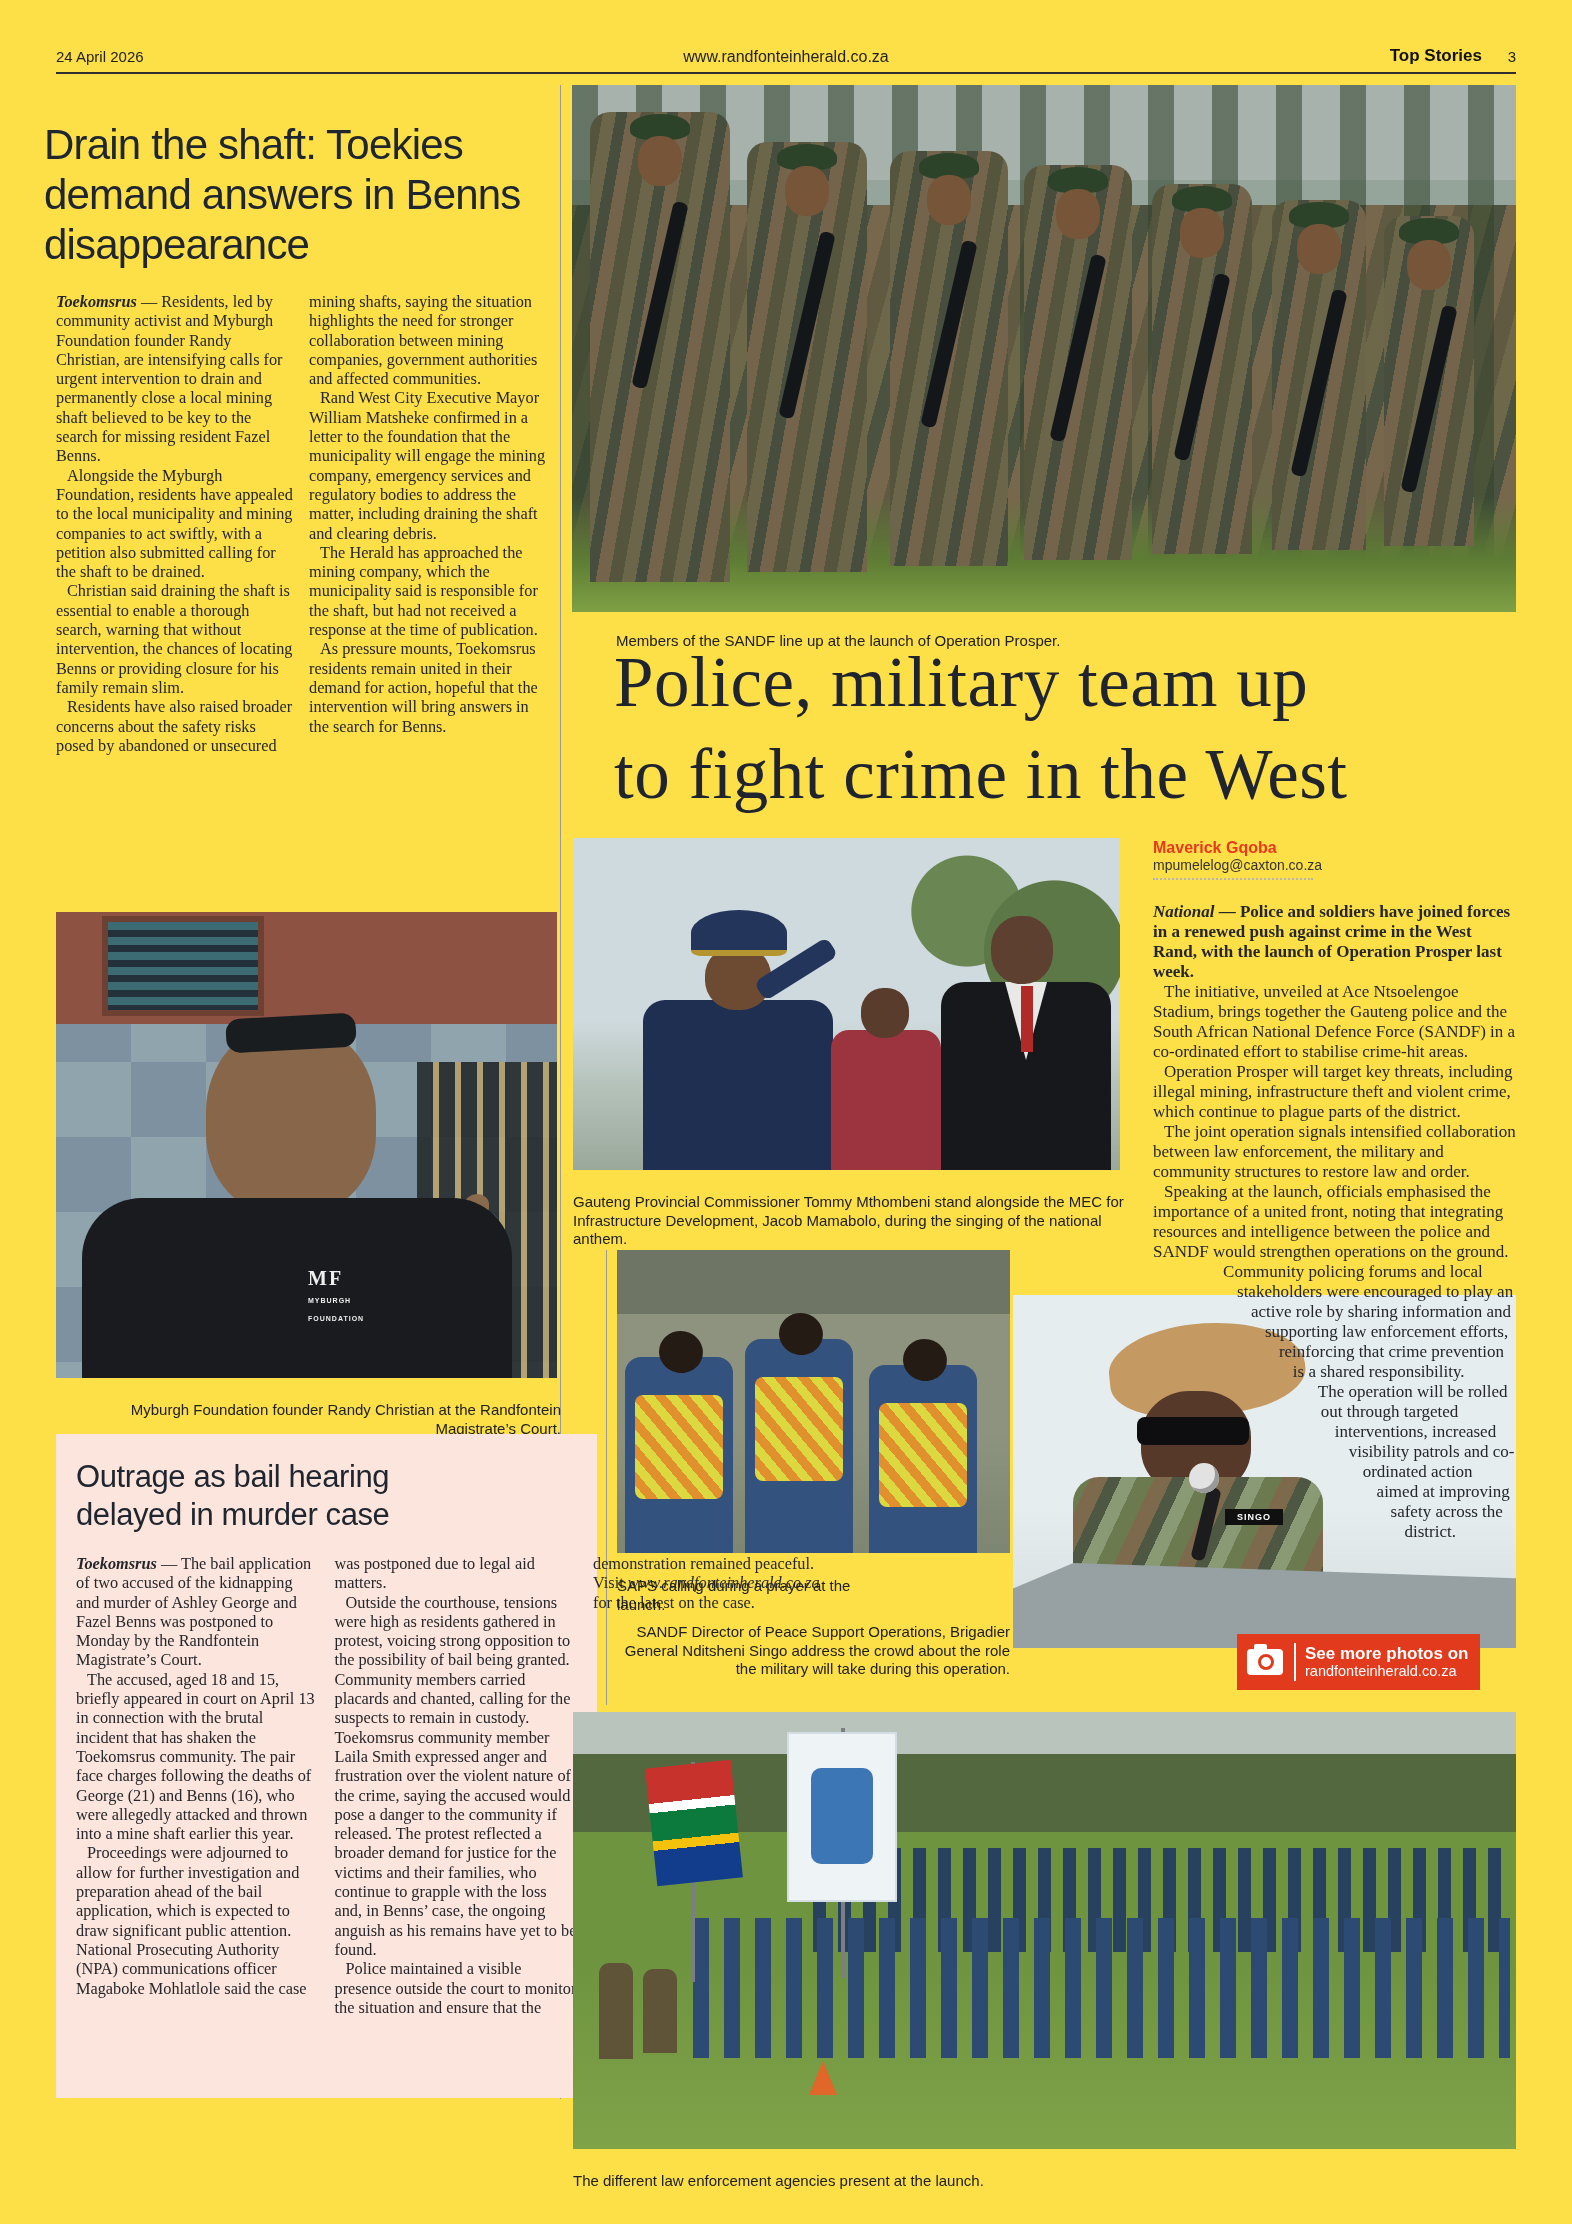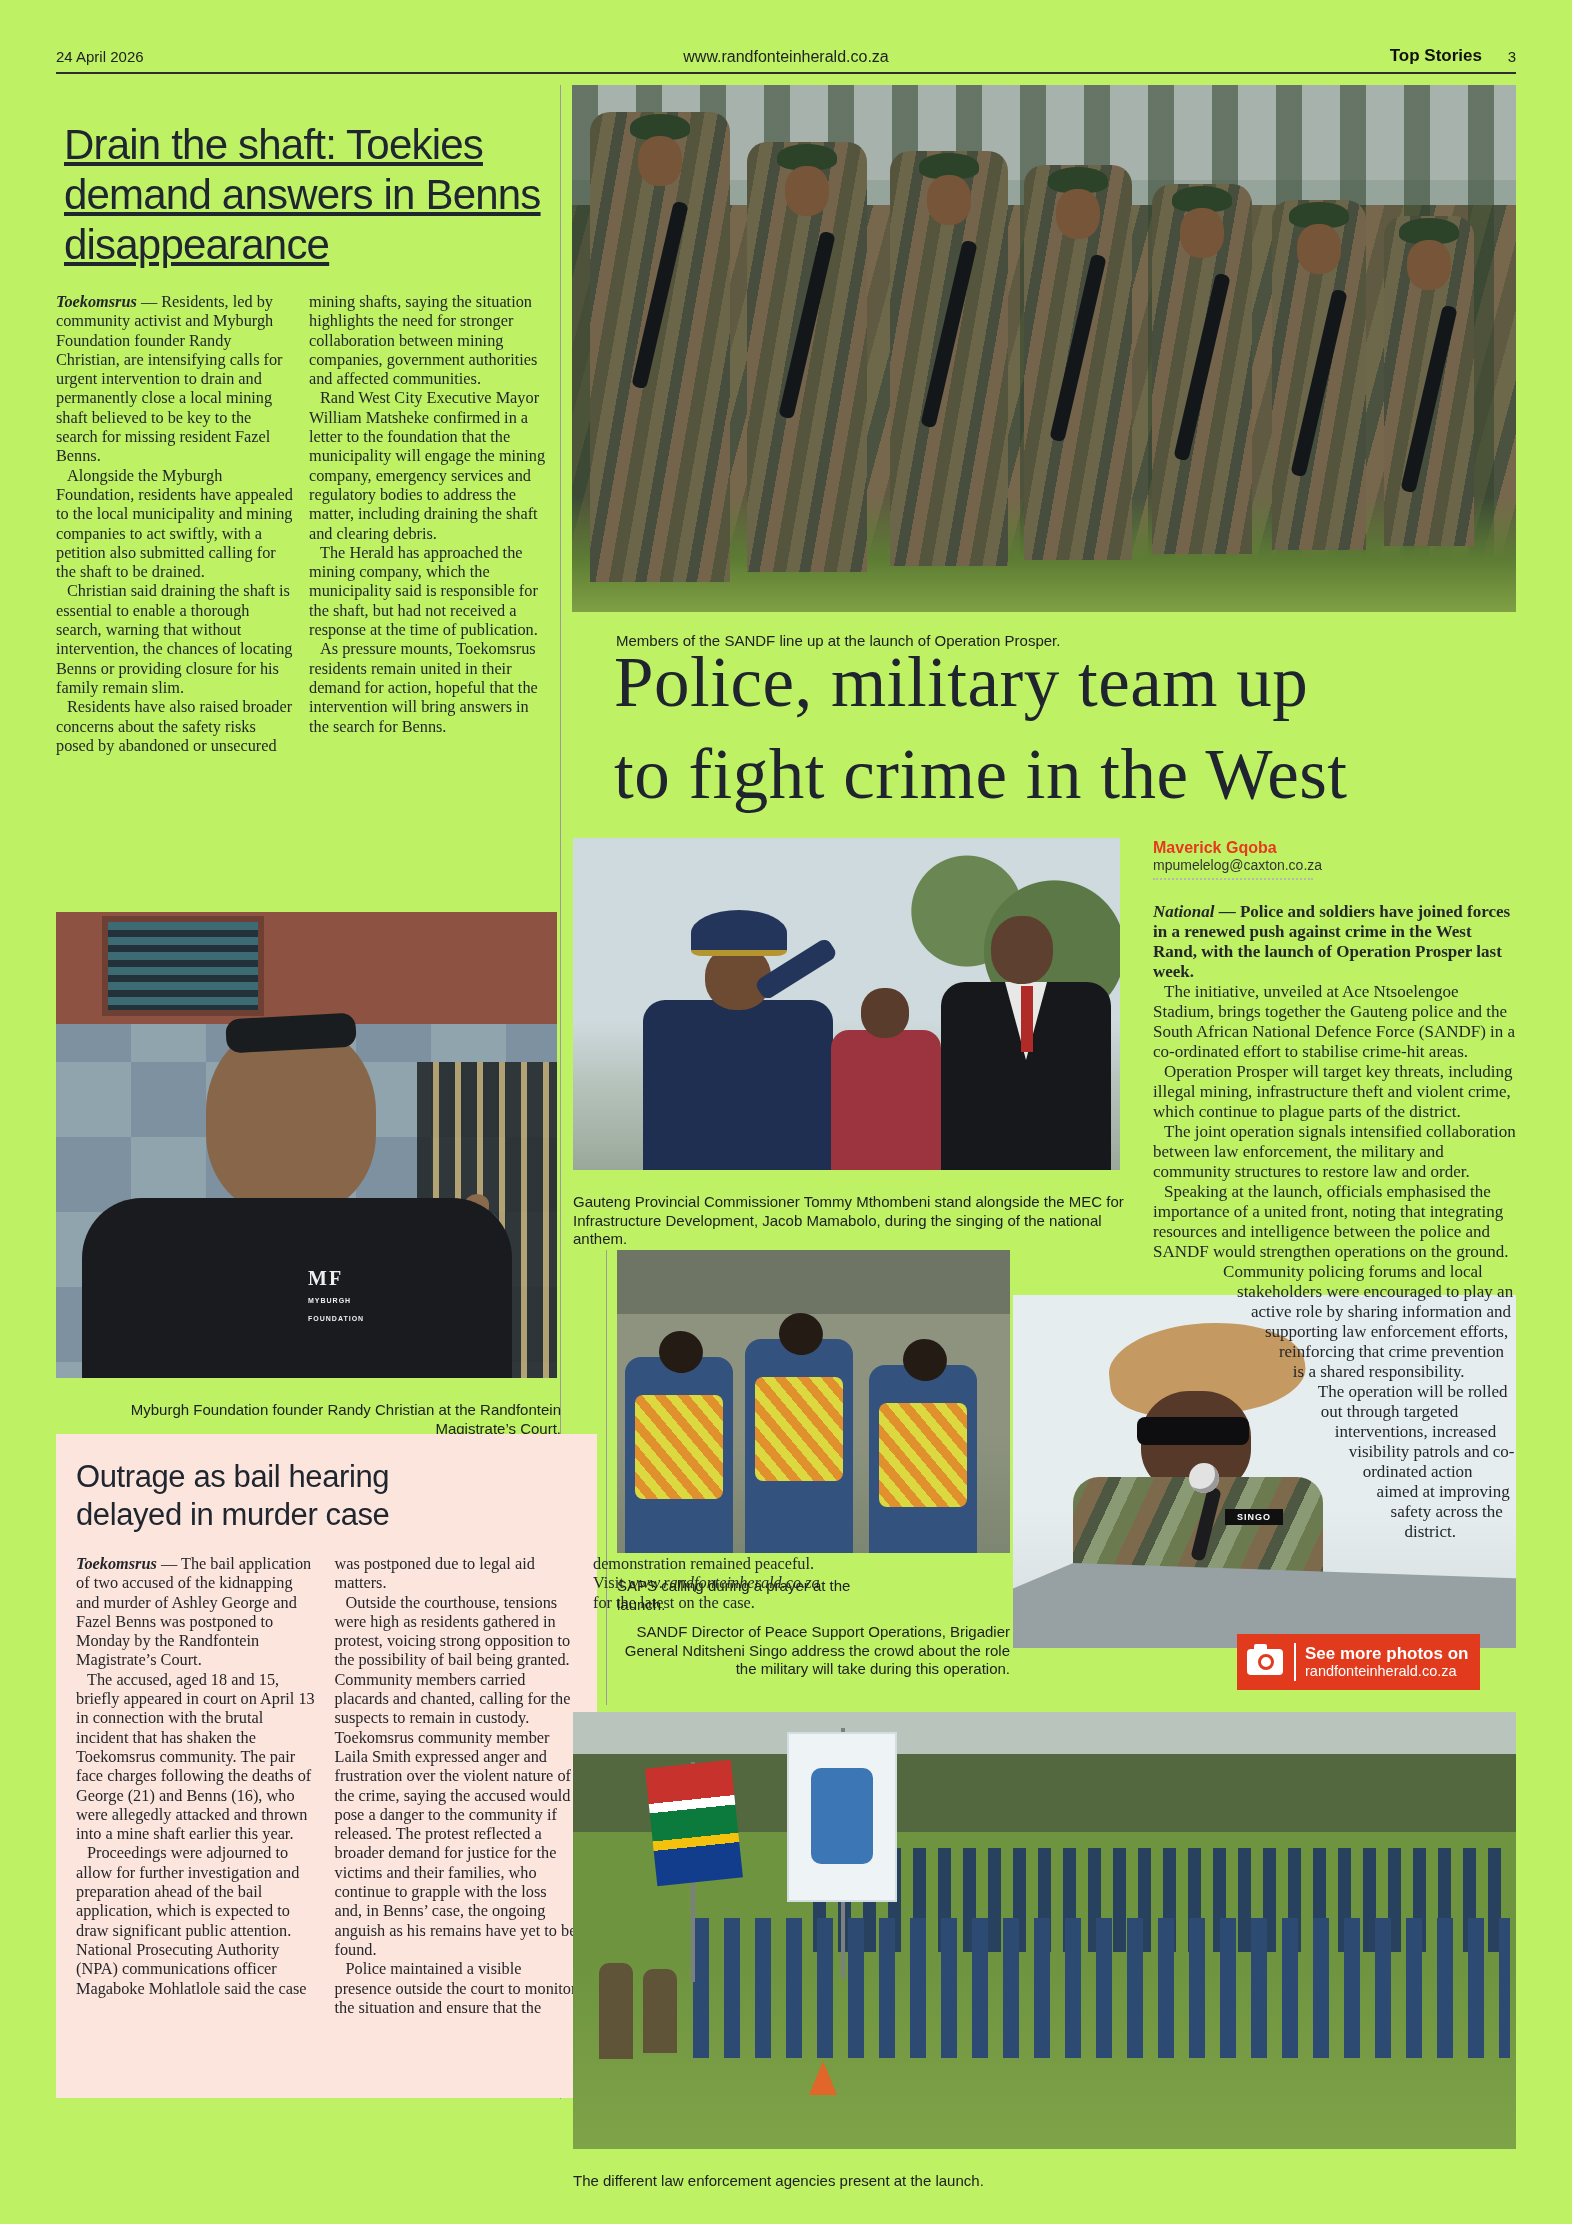--- a/index.html
+++ b/index.html
@@ -1,29 +1,29 @@
 <!DOCTYPE html>
 <html lang="en"><head>
 <meta charset="utf-8">
 <style>
   html,body{margin:0;padding:0;background:#e8e8e8;}
-  .page{position:relative;width:1572px;height:2224px;background:#bef264;overflow:hidden;
+  .page{position:relative;width:1572px;height:2224px;background:#fde047;overflow:hidden;
         font-family:"Liberation Serif",serif;color:#24262b;}
   .abs{position:absolute;}
   
   .hdr-date{left:56px;top:48px;font:15px/18px "Liberation Sans",sans-serif;color:#222;}
   .hdr-site{left:0;right:0;top:48px;text-align:center;font:16px/18px "Liberation Sans",sans-serif;color:#222;}
   .hdr-sec{right:90px;top:46px;font:700 17px/20px "Liberation Sans",sans-serif;color:#111;}
   .hdr-page{right:56px;top:47px;font:15px/20px "Liberation Sans",sans-serif;color:#222;}
   .hdr-rule{left:56px;right:56px;top:72px;height:2px;background:#2e2e2e;}
   .vrule{left:560px;top:85px;width:1px;height:2014px;background:#9a9a9a;}
   .vrule2{left:606px;top:1250px;width:1px;height:455px;background:#9a9a9a;}
   
-  .l-title{left:64px;top:92px;width:505px;font:500 42px/50px "Liberation Sans",sans-serif;
-           color:#20262f;letter-spacing:-0.8px;text-decoration:underline;}
+  .l-title{left:44px;top:92px;width:505px;font:500 42px/50px "Liberation Sans",sans-serif;
+           color:#20262f;letter-spacing:-0.8px;}
   .l-body{left:56px;top:292px;width:490px;height:622px;column-count:2;column-gap:16px;
           font:16.3px/19.3px "Liberation Serif",serif;hyphens:auto;}
   .para{margin:0;}
   .para + .para{text-indent:11px;}
   .dl{font-weight:700;font-style:italic;}
   
   .cap{font:15px/18.5px "Liberation Sans",sans-serif;color:#202020;}
   
   .m-head{left:614px;top:636px;width:902px;font:71px/92px "Liberation Serif",serif;
           color:#20242e;letter-spacing:0.5px;}

